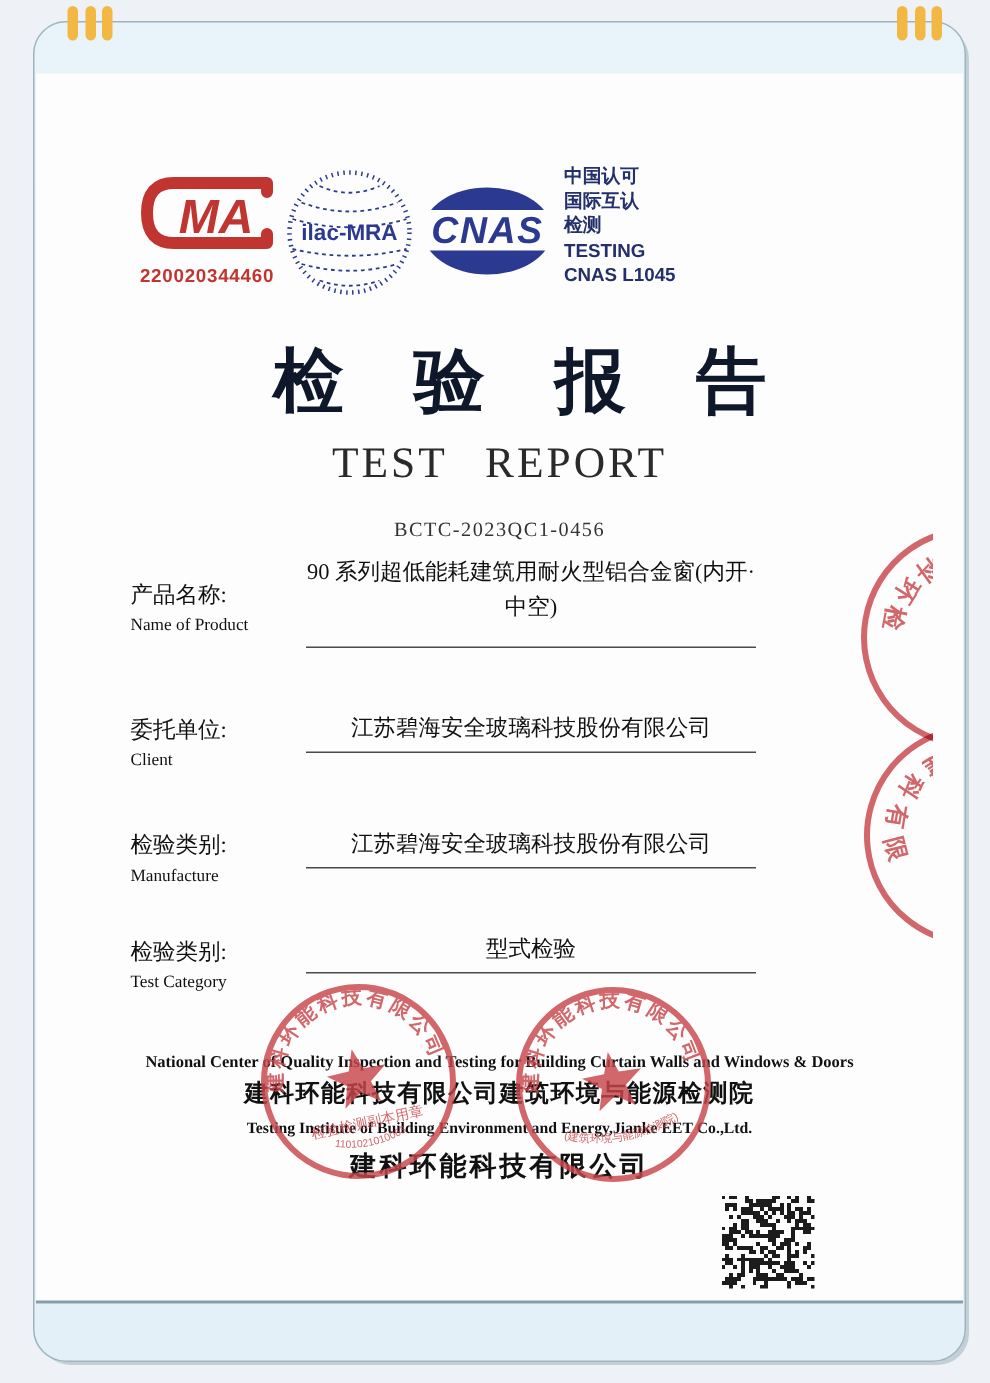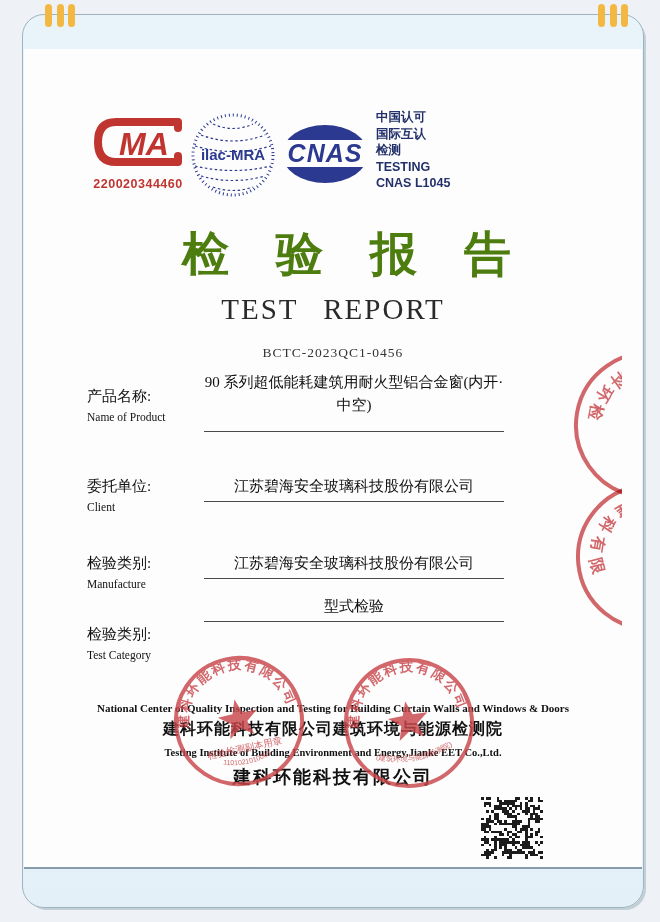--- a/index.html
+++ b/index.html
@@ -15,21 +15,21 @@
     box-shadow:3px 3px 0 -1px #c3cfd6;
     overflow:hidden;
   }
   .page{
     position:absolute;left:1px;top:34px;width:618px;height:818px;
     background:#fdfdfd;border-bottom:2px solid #869cab;
   }
   .scan-clip{position:absolute;left:0;top:0;width:598px;height:818px;overflow:hidden;z-index:6;pointer-events:none;}
   .tab{position:absolute;top:4px;width:7px;height:23px;border-radius:4px;background:#f3b844;z-index:9;}
   .centered{position:absolute;left:0;width:100%;text-align:center;box-sizing:border-box;}
-  .title-zh{top:174px;font-size:47px;font-weight:bold;color:#4d7c0f;letter-spacing:47px;padding-left:74px;}
+  .title-zh{top:174px;font-size:47px;font-weight:bold;color:#0f172a;letter-spacing:47px;padding-left:74px;}
   .title-en{top:244px;font-size:29px;color:#2a2a2a;font-family:"Liberation Serif",serif;letter-spacing:2px;word-spacing:16px;}
   .report-no{top:296px;font-size:13.5px;color:#333;font-family:"Liberation Serif",serif;letter-spacing:1px;}
   .flabel{position:absolute;left:63px;color:#111;}
   .flabel .zh{font-size:15px;font-family:"Liberation Serif",serif;}
   .flabel .en{font-size:11.5px;font-family:"Liberation Serif",serif;margin-top:5px;}
   .vbox{
     position:absolute;left:180px;width:300px;text-align:center;
     border-bottom:1.5px solid #4a4a4a;color:#111;
     font-size:15px;font-family:"Liberation Serif",serif;line-height:26px;
   }
@@ -106,21 +106,21 @@
     <div class="flabel" style="top:505px">
       <div class="zh">检验类别:</div>
       <div class="en">Manufacture</div>
     </div>
     <div class="vbox" style="top:501px;height:28px">江苏碧海安全玻璃科技股份有限公司</div>
 
     <div class="flabel" style="top:576px">
       <div class="zh">检验类别:</div>
       <div class="en">Test Category</div>
     </div>
-    <div class="vbox" style="top:544px;height:28px">型式检验</div>
+    <div class="vbox" style="top:571px;height:28px">型式检验</div>
 
     <div class="centered foot f-en1">National Center of Quality Inspection and Testing for Building Curtain Walls and Windows &amp; Doors</div>
     <div class="centered foot f-en2">Testing Institute of Building Environment and Energy,Jianke EET Co.,Ltd.</div>
     <div class="centered foot f-zh2">建科环能科技有限公司建筑环境与能源检测院</div>
     <div class="centered foot f-zh3">建科环能科技有限公司</div>
 
     <div class="qr"><svg width="62" height="62" viewBox="0 0 24 24" shape-rendering="crispEdges">
           <rect x="0" y="0" width="1" height="1" fill="#1c1c1c"></rect>
           <rect x="2" y="0" width="1" height="1" fill="#1c1c1c"></rect>
           <rect x="3" y="0" width="1" height="1" fill="#1c1c1c"></rect>

